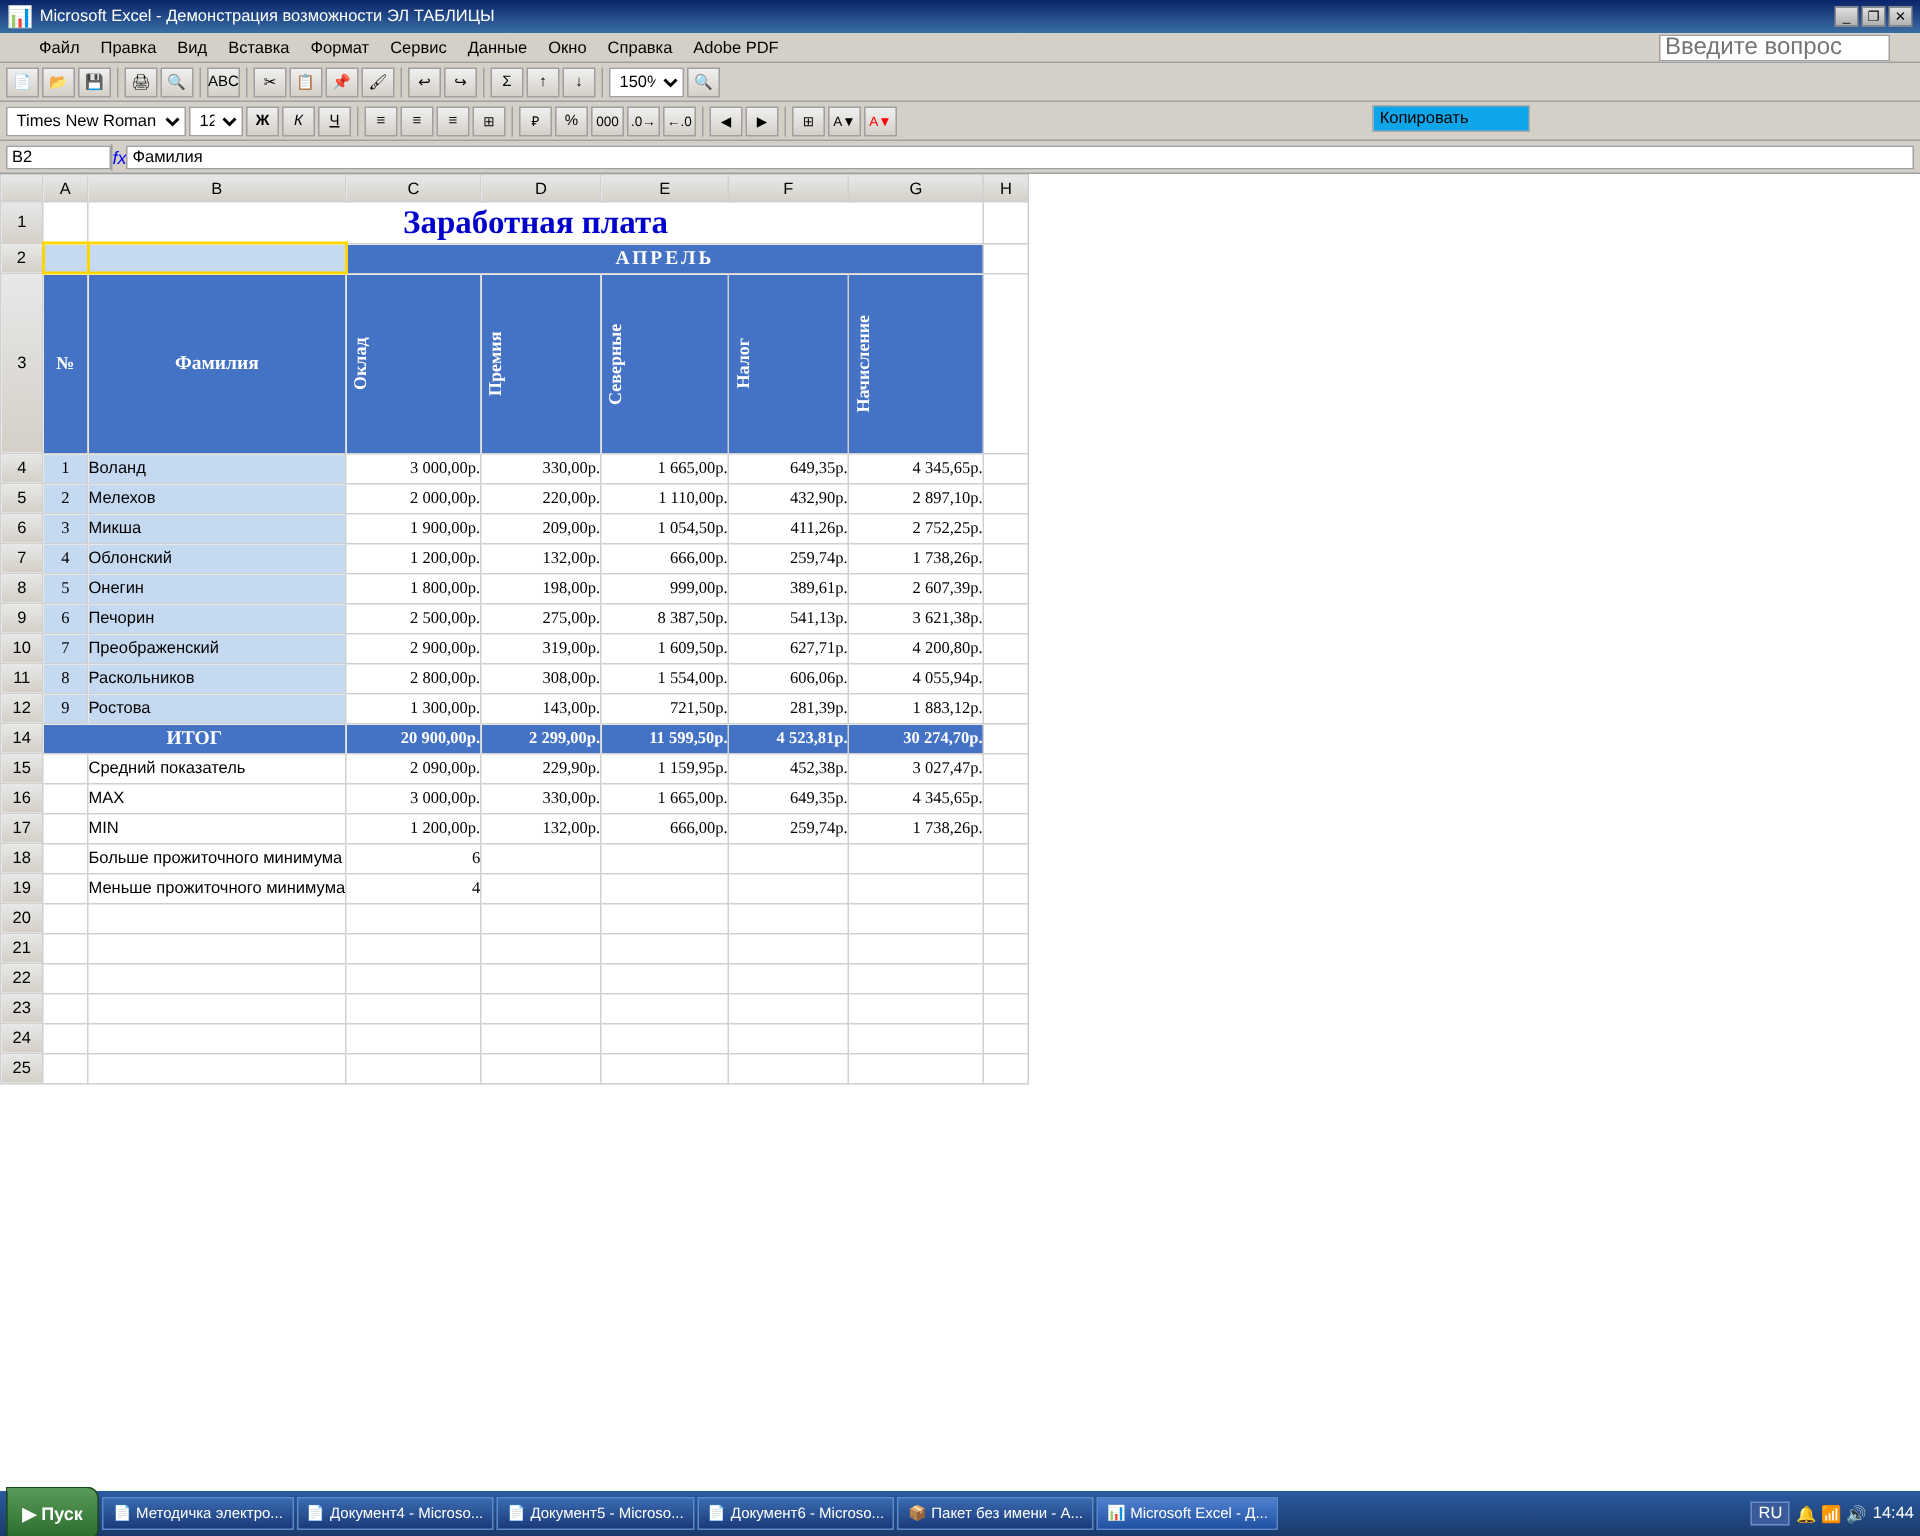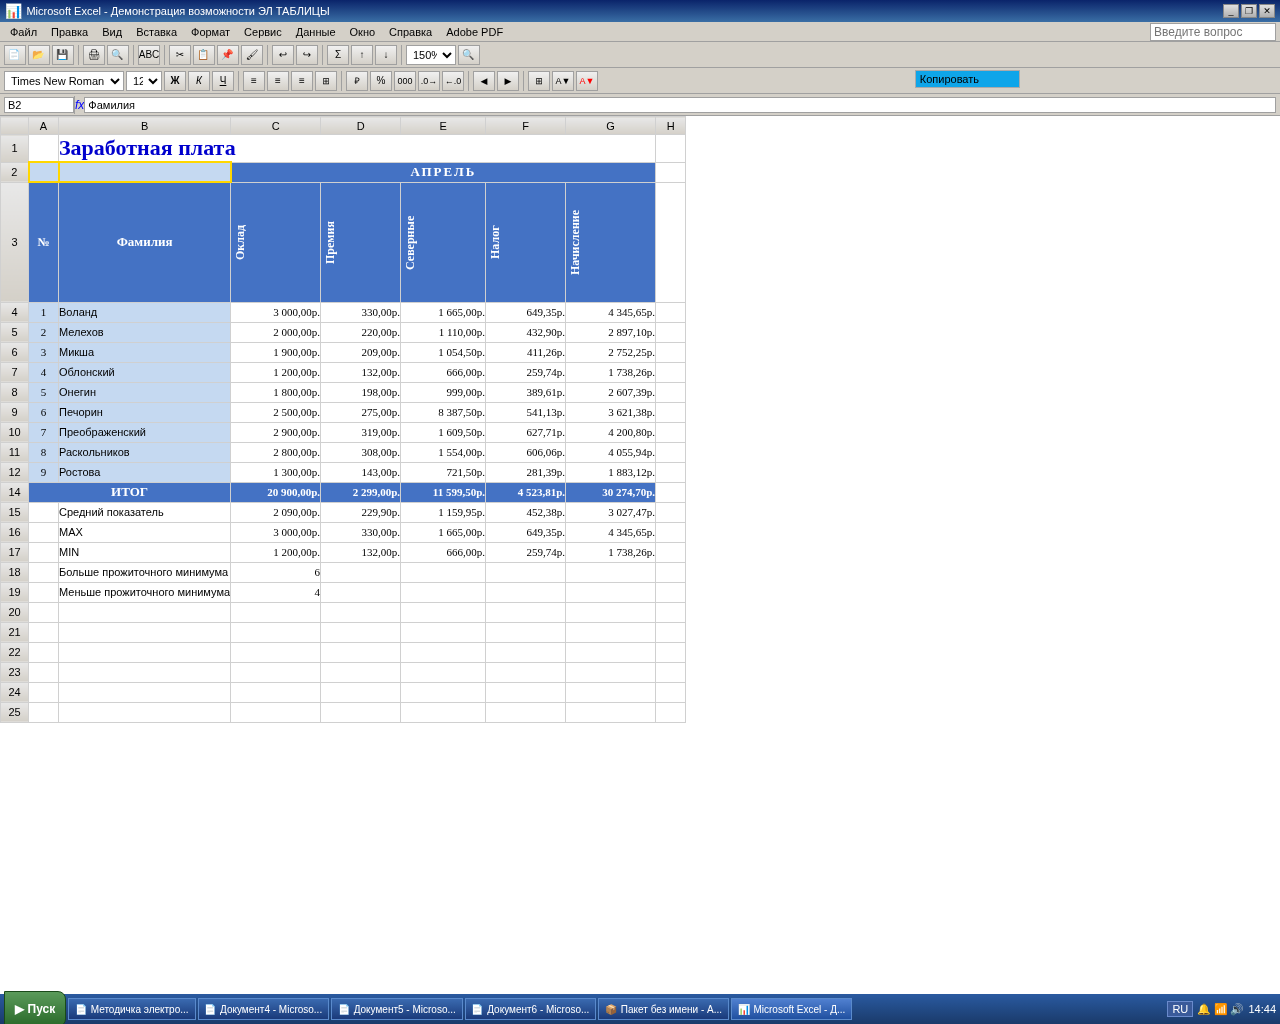--- a/index.html
+++ b/index.html
@@ -25,21 +25,21 @@
       border: 1px solid #888;
       font-size: 9px;
       cursor: pointer;
       display: flex; align-items: center; justify-content: center;
       color: #000;
     }
 
     .menubar {
       background: #d4d0c8;
       border-bottom: 1px solid #a0a0a0;
-      padding: 2px 4px;
+      padding: 2px 20px;
       display: flex;
       gap: 2px;
       font-size: 11px;
       height: 20px;
       align-items: center;
     }
     .menubar-item { padding: 1px 6px; cursor: pointer; }
 
     .toolbar {
       background: #d4d0c8;
@@ -147,20 +147,21 @@
       height: 20px;
       min-width: 30px;
     }
     .cell-center { text-align: center; }
     .cell-right { text-align: right; }
     .cell-title {
       font-family: 'Times New Roman', serif;
       font-size: 22px;
       font-weight: bold;
       color: #0000cd;
+      text-align: center;
       vertical-align: middle;
     }
     .cell-header-bg {
       background-color: #4472c4;
       color: white;
       font-weight: bold;
       text-align: center;
       vertical-align: middle;
     }
     .cell-blue-light {
@@ -272,21 +273,21 @@
   <span class="menubar-item">Правка</span>
   <span class="menubar-item">Вид</span>
   <span class="menubar-item">Вставка</span>
   <span class="menubar-item">Формат</span>
   <span class="menubar-item">Сервис</span>
   <span class="menubar-item">Данные</span>
   <span class="menubar-item">Окно</span>
   <span class="menubar-item">Справка</span>
   <span class="menubar-item">Adobe PDF</span>
   <div style="flex:1"></div>
-  <input type="text" placeholder="Введите вопрос" style="font-size: 12px; height: 18px; border: 1px solid rgb(160, 160, 160); padding: 0px 3px; width: 126px;">
+  <input type="text" placeholder="Введите вопрос" style="font-size: 16px; height: 18px; border: 1px solid rgb(160, 160, 160); padding: 0px 3px; width: 154px;">
 </div>
 
 <div class="toolbar">
   <div class="tb-btn">📄</div>
   <div class="tb-btn">📂</div>
   <div class="tb-btn">💾</div>
   <div class="tb-sep"></div>
   <div class="tb-btn">🖨</div>
   <div class="tb-btn">🔍</div>
   <div class="tb-sep"></div>

